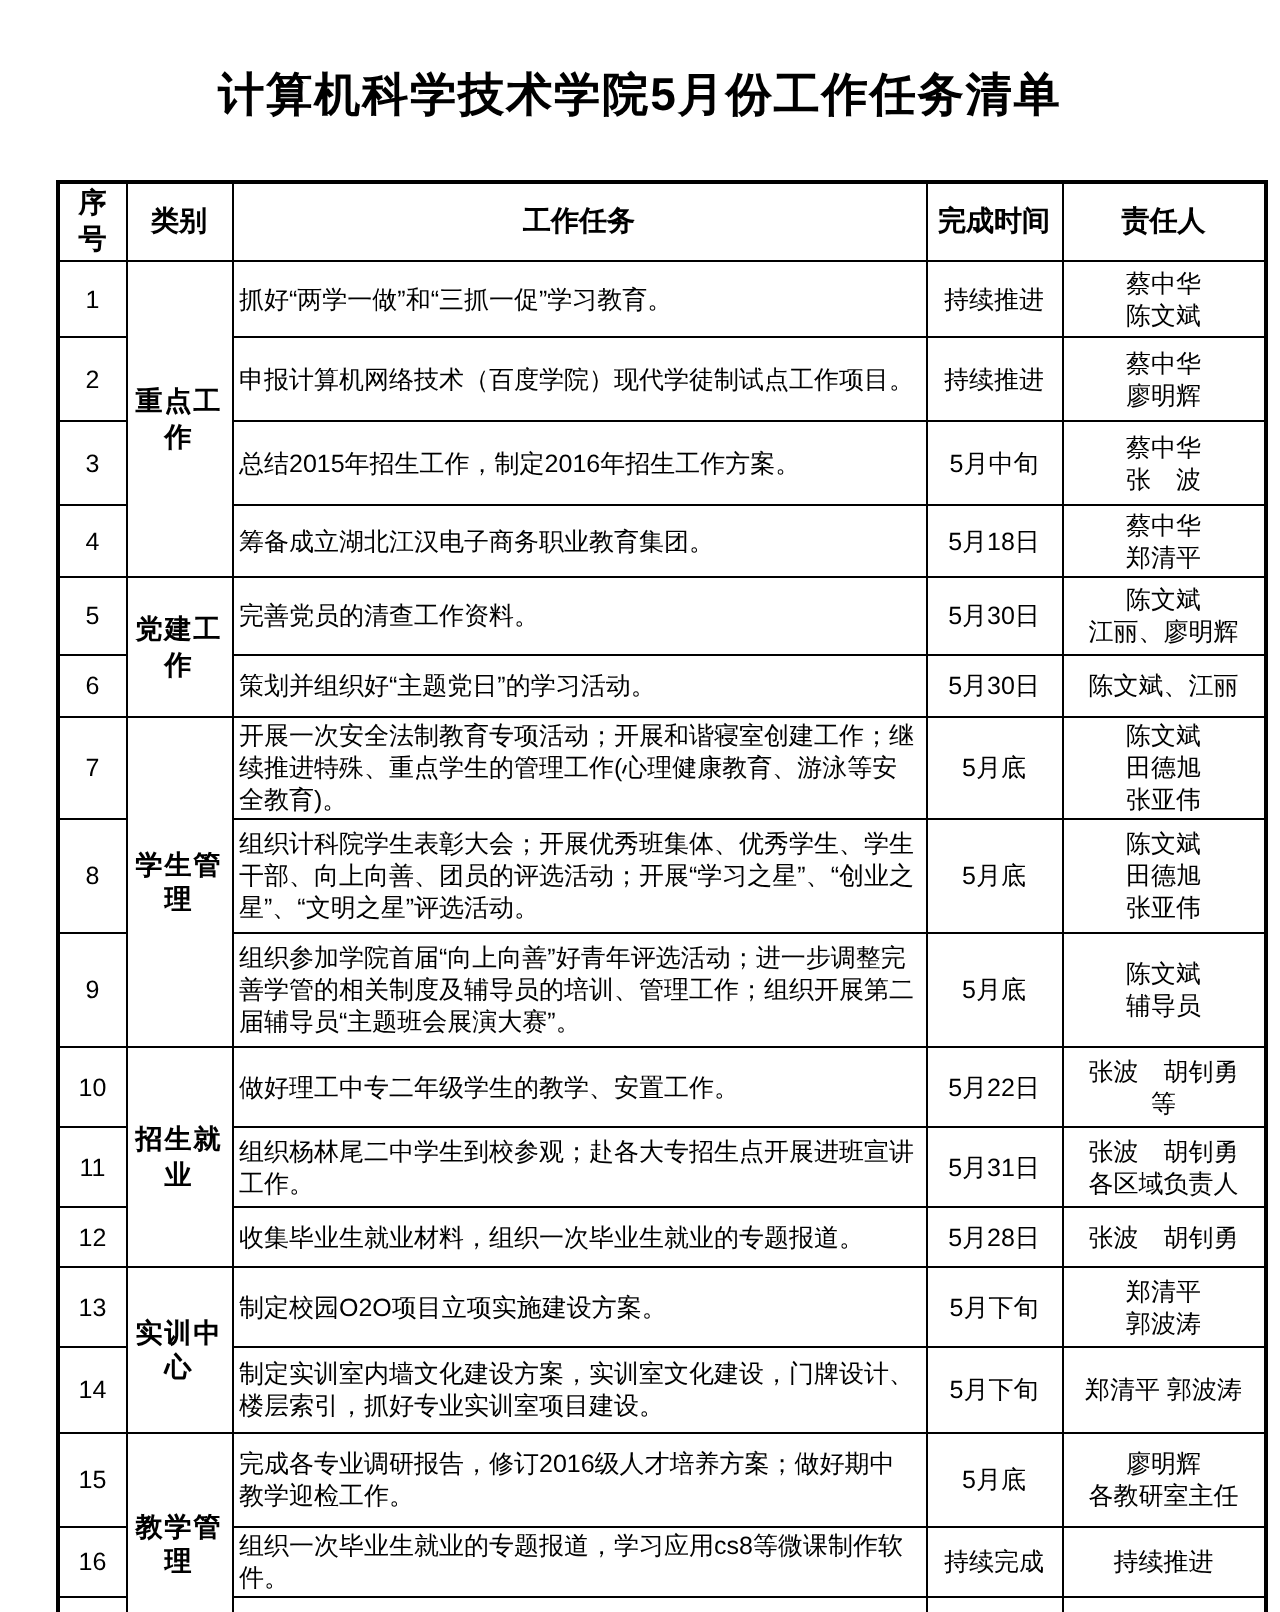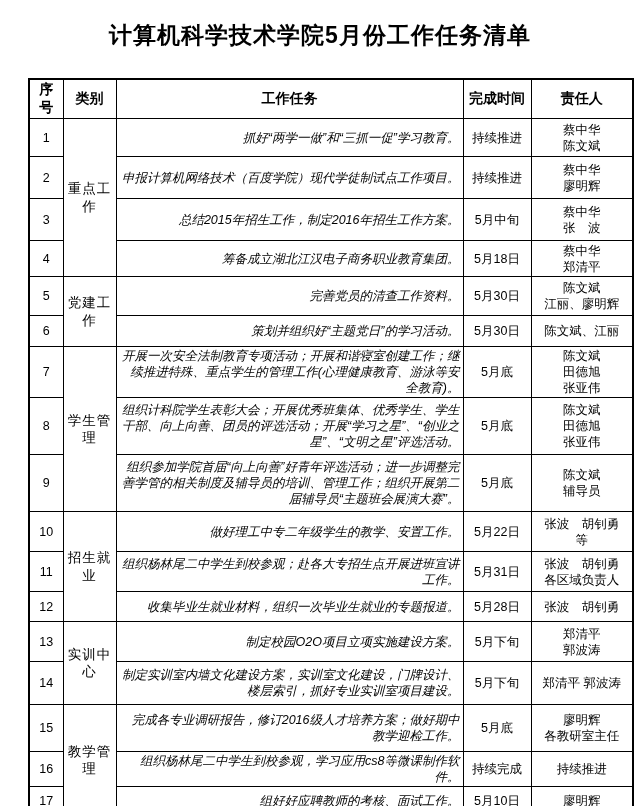--- a/index.html
+++ b/index.html
@@ -12,21 +12,21 @@
     font-family: "Liberation Sans", "DejaVu Sans", sans-serif;
   }
   .page {
     position: relative;
     width: 640px;
     height: 806px;
     overflow: hidden;
     background: #ffffff;
   }
   .doc-title {
-    margin: 4px;
+    margin: 16px;
     padding-top: 16px;
     text-align: center;
     font-size: 23px;
     font-weight: bold;
     letter-spacing: 1px;
     color: #000000;
   }
   table.task-table {
     border-collapse: collapse;
     table-layout: fixed;
@@ -42,22 +42,22 @@
     overflow: hidden;
   }
   thead tr { height: 30px; margin-top: 46px; }
   th {
     font-size: 14px;
     font-weight: bold;
     text-align: center;
   }
   td { font-size: 12.5px; line-height: 1.28; }
   td.no-cell   { text-align: center; }
-  td.cat-cell  { text-align: center; font-weight: normal; font-size: 13.5px; letter-spacing: 1px; }
-  td.task-cell { text-align: right; padding-left: 5px; padding-right: 4px; font-style: italic; }
+  td.cat-cell  { text-align: center; font-weight: bold; font-size: 13.5px; letter-spacing: 1px; }
+  td.task-cell { text-align: left; padding-left: 5px; padding-right: 4px; }
   td.time-cell { text-align: center; }
   td.owner-cell{ text-align: center; white-space: pre-line; }
 </style>
 </head>
 <body>
 
 <div class="page">
 
   <h1 class="doc-title">计算机科学技术学院5月份工作任务清单</h1>
 
@@ -184,21 +184,21 @@
         <tr style="height: 47px;">
           <td class="no-cell">15</td>
           <td class="cat-cell" rowspan="3">教学管理</td>
           <td class="task-cell">完成各专业调研报告，修订2016级人才培养方案；做好期中教学迎检工作。</td>
           <td class="time-cell">5月底</td>
           <td class="owner-cell">廖明辉
 各教研室主任</td>
         </tr>
         <tr style="height: 25px;">
           <td class="no-cell">16</td>
-          <td class="task-cell">组织杨林尾二中学生到校参观，学习应用cs8等微课制作软件。</td>
+          <td class="task-cell">组织一次毕业生就业的专题报道，学习应用cs8等微课制作软件。</td>
           <td class="time-cell">持续完成</td>
           <td class="owner-cell">持续推进</td>
         </tr>
         <tr style="height: 30px;">
           <td class="no-cell">17</td>
           <td class="task-cell">组好好应聘教师的考核、面试工作。</td>
           <td class="time-cell">5月10日</td>
           <td class="owner-cell">廖明辉</td>
         </tr>
       </tbody>

